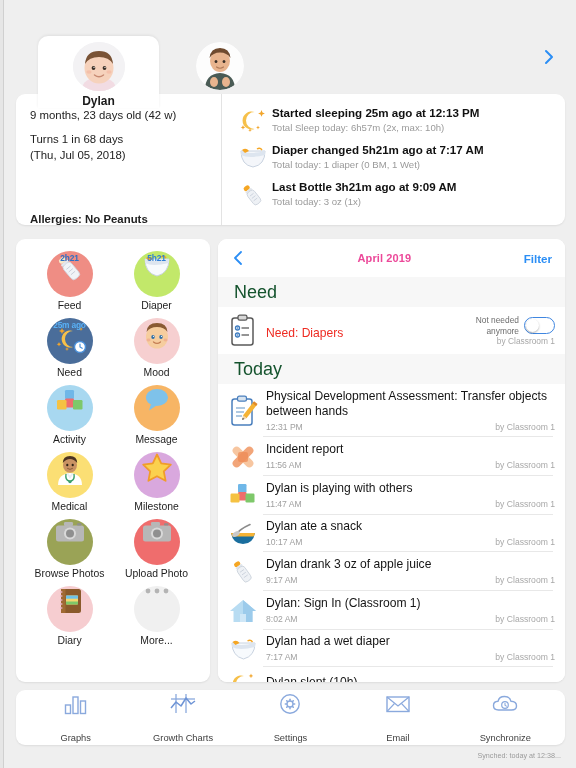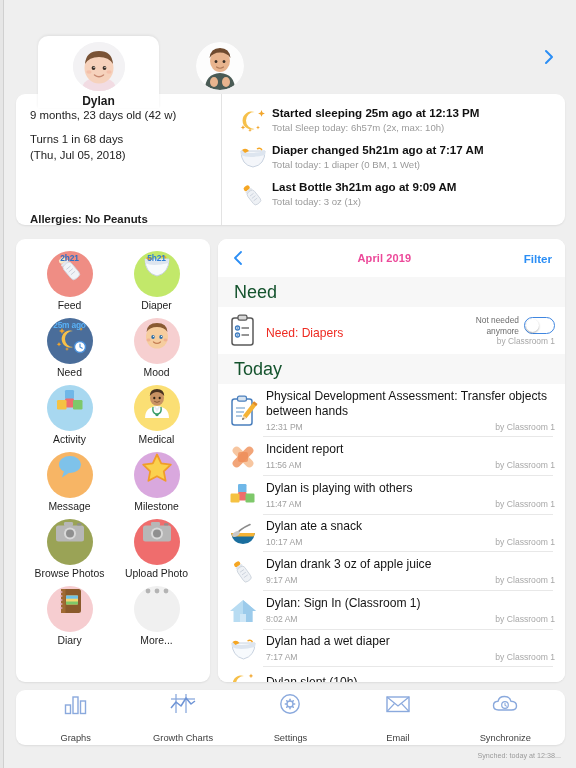--- a/index.html
+++ b/index.html
@@ -426,45 +426,45 @@
               <rect x="11" y="5" width="9" height="9" rx="1.2" fill="#6fb7e8"></rect>
               <rect x="11" y="13.5" width="9" height="9" rx="1.2" fill="#ef6d6d"></rect>
               <rect x="3" y="15" width="9.5" height="9.5" rx="1.2" fill="#f5c242"></rect>
               <rect x="19" y="15" width="9.5" height="9.5" rx="1.2" fill="#7ec86a"></rect>
             </svg>
           </span>
           <span class="entry-label">Activity</span>
         </div>
 
         <div class="entry-item">
+          <span class="entry-circle" style="background:#f7b565">
+            <svg width="30" height="28" viewBox="0 0 30 28">
+              <ellipse cx="15" cy="12.5" rx="11" ry="8.5" fill="#7ec2ea"></ellipse>
+              <path d="M9 19 L7 25.5 L14.5 20.5 Z" fill="#7ec2ea"></path>
+            </svg>
+          </span>
+          <span class="entry-label">Message</span>
+        </div>
+
+        <div class="entry-item">
           <span class="entry-circle" style="background:#fbdf74">
             <svg width="34" height="34" viewBox="0 0 34 34">
               <path d="M5 33 Q5 22 17 21 Q29 22 29 33 Z" fill="#ffffff"></path>
               <path d="M13.5 21.5 L17 27 L20.5 21.5 L19 21 L17 23.5 L15 21 Z" fill="#e6eef5"></path>
               <ellipse cx="17" cy="13" rx="7" ry="7.8" fill="#c99263"></ellipse>
               <path d="M9.8 11 Q10 4 17 4 Q24 4 24.2 11 Q21 7 17 7 Q13 7 9.8 11 Z" fill="#4a3321"></path>
               <ellipse cx="14.3" cy="13" rx="1.1" ry="1.3" fill="#2f2416"></ellipse>
               <ellipse cx="19.7" cy="13" rx="1.1" ry="1.3" fill="#2f2416"></ellipse>
               <path d="M14.5 16.5 Q17 18.5 19.5 16.5" stroke="#8a5d38" stroke-width="1" fill="none" stroke-linecap="round"></path>
               <path d="M13 22 Q12 28 16 29" stroke="#3b9e6a" stroke-width="1.4" fill="none"></path>
               <path d="M21 22 Q22 28 18 29" stroke="#3b9e6a" stroke-width="1.4" fill="none"></path>
               <circle cx="17" cy="29.6" r="1.7" fill="#3b9e6a"></circle>
             </svg>
           </span>
           <span class="entry-label">Medical</span>
-        </div>
-
-        <div class="entry-item">
-          <span class="entry-circle" style="background:#f7b565">
-            <svg width="30" height="28" viewBox="0 0 30 28">
-              <ellipse cx="15" cy="12.5" rx="11" ry="8.5" fill="#7ec2ea"></ellipse>
-              <path d="M9 19 L7 25.5 L14.5 20.5 Z" fill="#7ec2ea"></path>
-            </svg>
-          </span>
-          <span class="entry-label">Message</span>
         </div>
 
         <div class="entry-item">
           <span class="entry-circle" style="background:#d9a8de">
             <svg width="32" height="32" viewBox="0 0 32 32">
               <path d="M16 2.5 L20.2 11.3 L29.8 12.6 L22.8 19.3 L24.6 28.8 L16 24.2 L7.4 28.8 L9.2 19.3 L2.2 12.6 L11.8 11.3 Z" fill="#fbd14e" stroke="#f09c2b" stroke-width="1.8" stroke-linejoin="round"></path>
             </svg>
           </span>
           <span class="entry-label">Milestone</span>
         </div>

